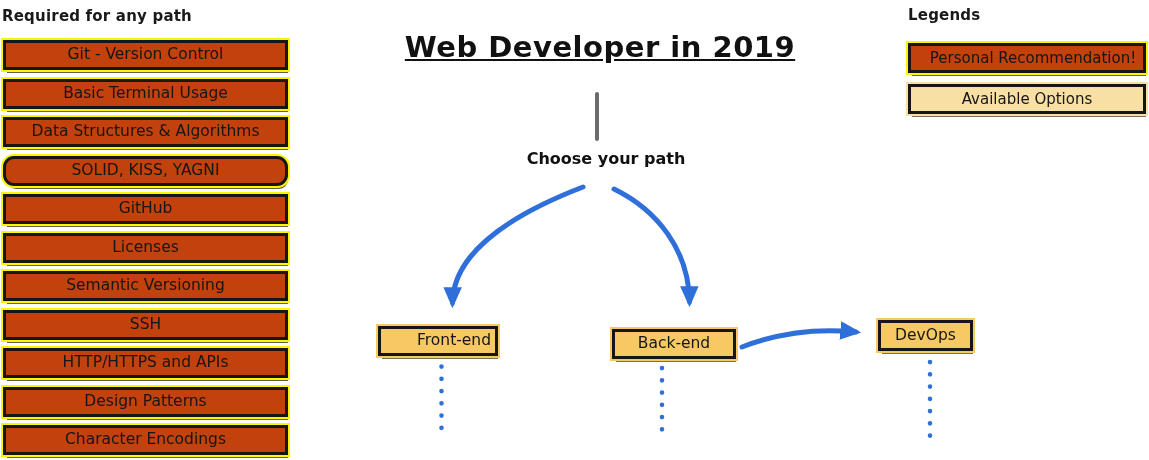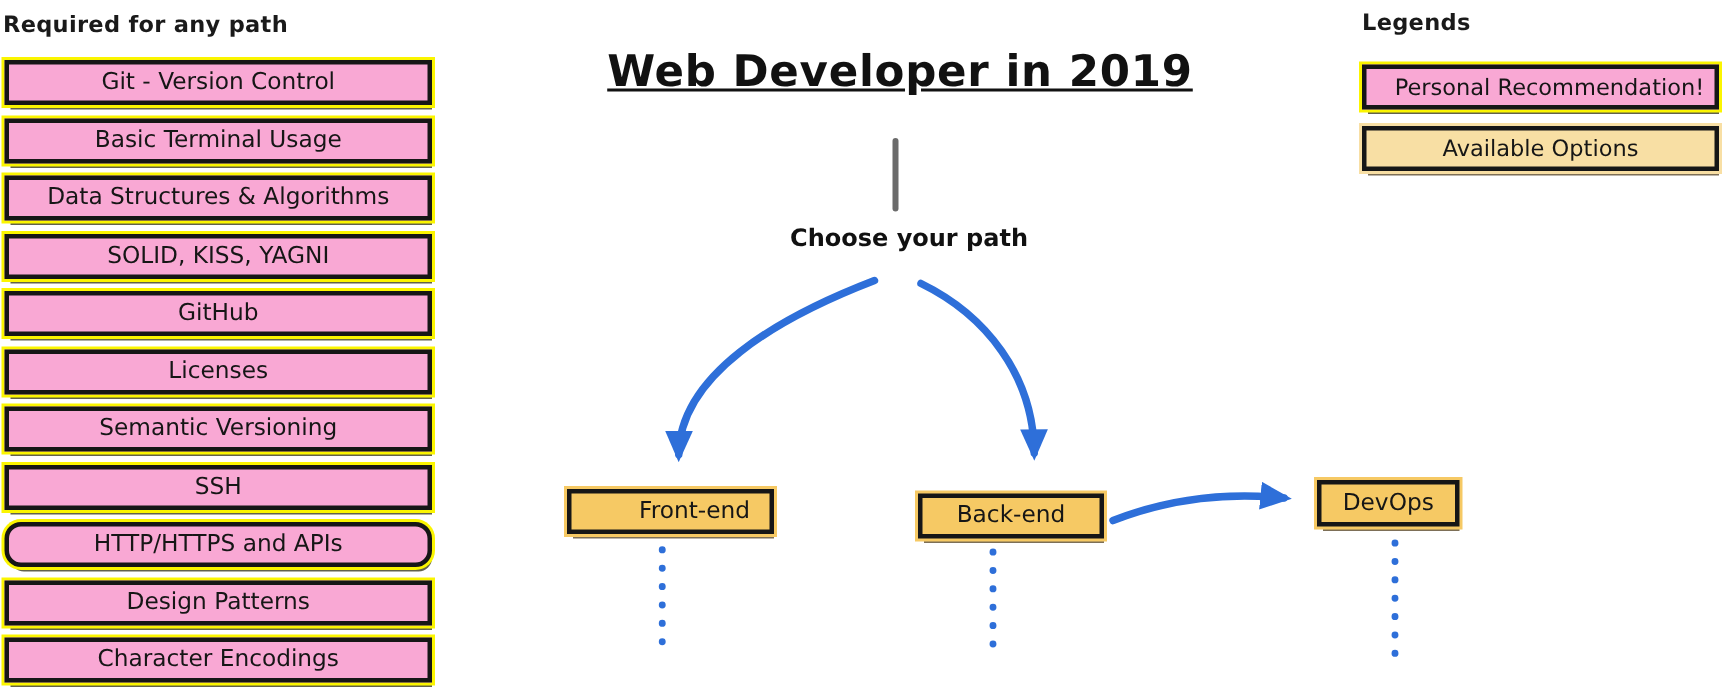--- a/index.html
+++ b/index.html
@@ -13,21 +13,21 @@
     font-weight:bold;font-size:15px;letter-spacing:0.2px;color:#1a1a1a;
   }
   .node{
     position:absolute;box-sizing:border-box;
     border:3px solid #161616;
     display:flex;align-items:center;justify-content:center;
     font-size:15.5px;line-height:1;color:#161616;
     white-space:nowrap;
   }
   .node.yellow{
-    background:#f9a8d4;
+    background:#c2410c;
     box-shadow:0 0 0 2px #fbf500, 2px 5px 0 -2px rgba(45,45,15,0.75);
   }
   .node.tan{
     background:#f6c964;
     box-shadow:0 0 0 2px #f6c964, 2px 5px 0 -2px rgba(70,50,15,0.7);
   }
   .node.pale{
     background:#f8dfa4;
     box-shadow:0 0 0 2px #f8dfa4, 2px 5px 0 -2px rgba(70,50,15,0.7);
   }
@@ -57,36 +57,36 @@
 
 <div class="node yellow required-item" style="top:40px;">
     <span>Git - Version Control</span>
   </div>
 <div class="node yellow required-item" style="top:79px;">
     <span>Basic Terminal Usage</span>
   </div>
 <div class="node yellow required-item" style="top:117px;">
     <span>Data Structures &amp; Algorithms</span>
   </div>
-<div class="node yellow required-item" style="top:156px;">
+<div class="node yellow required-item" style="top:156px;border-radius:11px;">
     <span>SOLID, KISS, YAGNI</span>
   </div>
 <div class="node yellow required-item" style="top:194px;">
     <span>GitHub</span>
   </div>
 <div class="node yellow required-item" style="top:233px;">
     <span>Licenses</span>
   </div>
 <div class="node yellow required-item" style="top:271px;">
     <span>Semantic Versioning</span>
   </div>
 <div class="node yellow required-item" style="top:310px;">
     <span>SSH</span>
   </div>
-<div class="node yellow required-item" style="top:348px;border-radius:11px;">
+<div class="node yellow required-item" style="top:348px;">
     <span>HTTP/HTTPS and APIs</span>
   </div>
 <div class="node yellow required-item" style="top:387px;">
     <span>Design Patterns</span>
   </div>
 <div class="node yellow required-item" style="top:425px;">
     <span>Character Encodings</span>
   </div>
 
 <div class="abs page-title">Web Developer in 2019</div>
@@ -104,21 +104,21 @@
     <path d="M 614 189 C 657 210, 689 250, 689.5 302" marker-end="url(#ah)"></path>
     <path d="M 742 347 C 778 333, 816 328, 856 332" marker-end="url(#ah)"></path>
   </g>
   <g stroke="#2e6fd9" stroke-width="4.6" stroke-linecap="round" stroke-dasharray="0.1 12.15">
     <line x1="441.5" y1="366.5" x2="441.5" y2="428"></line>
     <line x1="662" y1="368" x2="662" y2="429.5"></line>
     <line x1="930" y1="362" x2="930" y2="436"></line>
   </g>
 </svg>
 
-<div class="node tan" style="left:378px;top:326px;width:138px;height:30px;padding-left:32px;">
+<div class="node tan" style="left:378px;top:326px;width:120px;height:30px;padding-left:32px;">
   <span>Front-end</span>
 </div>
 <div class="node tan" style="left:612px;top:329px;width:124px;height:30px;">
   <span>Back-end</span>
 </div>
 <div class="node tan" style="left:878px;top:320px;width:95px;height:31px;">
   <span>DevOps</span>
 </div>
 
 <div class="abs section-title" style="left:908px;top:6px;">Legends</div>

